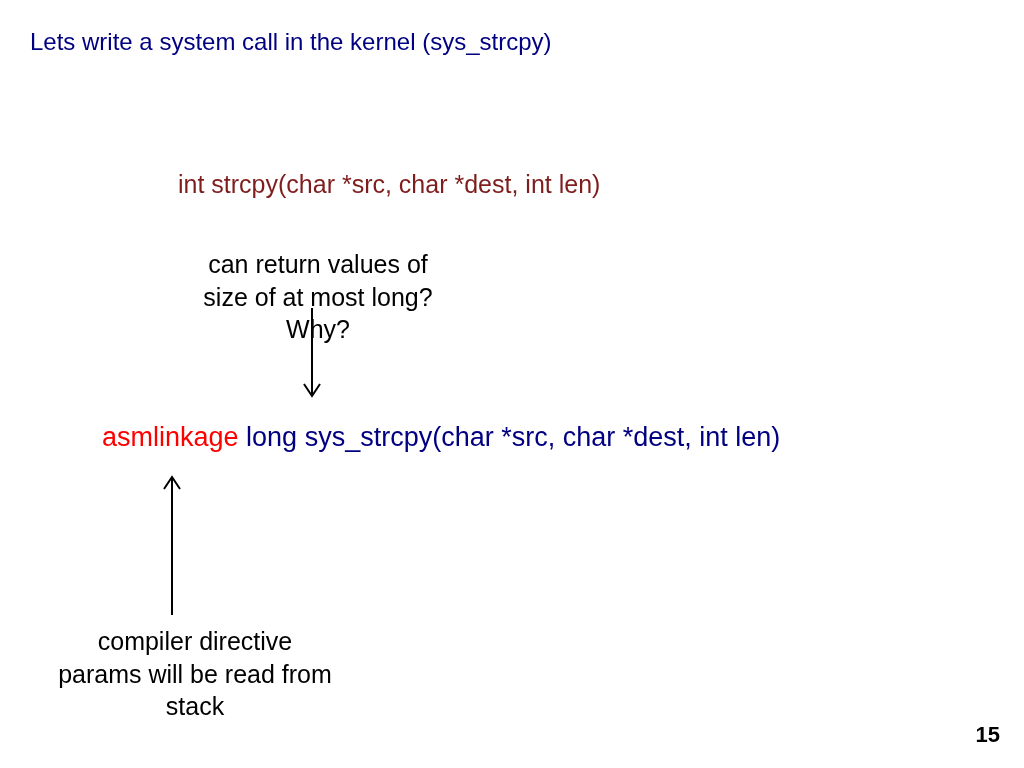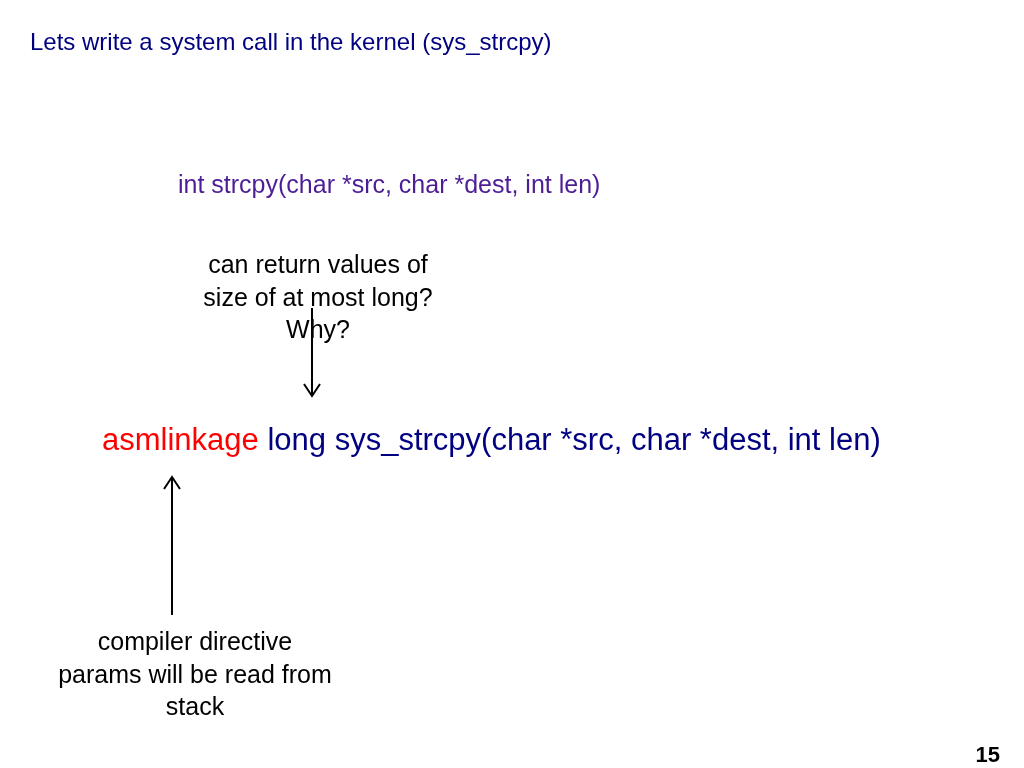--- a/index.html
+++ b/index.html
@@ -15,40 +15,40 @@
     position: absolute;
     left: 30px;
     top: 28px;
     font-size: 24px;
     font-weight: normal;
     color: #000080;
   }
   .signature-line {
     position: absolute;
     font-size: 25px;
-    color: #4c1d95;
+    color: #7f1d1d;
   }
   .annotation {
     position: absolute;
     font-size: 25px;
     color: #000000;
     text-align: center;
     line-height: 1.3;
   }
   .syscall-line {
     position: absolute;
-    font-size: 31px;
+    font-size: 27px;
     text-align: right;
   }
   .red { color: #ff0000; }
   .navy { color: #000080; }
   .page-number {
     position: absolute;
     right: 24px;
-    bottom: 0;
+    bottom: 20px;
     font-size: 22px;
     font-weight: bold;
     color: #000000;
   }
   svg.arrow {
     position: absolute;
   }
 </style>
 </head>
 <body>

